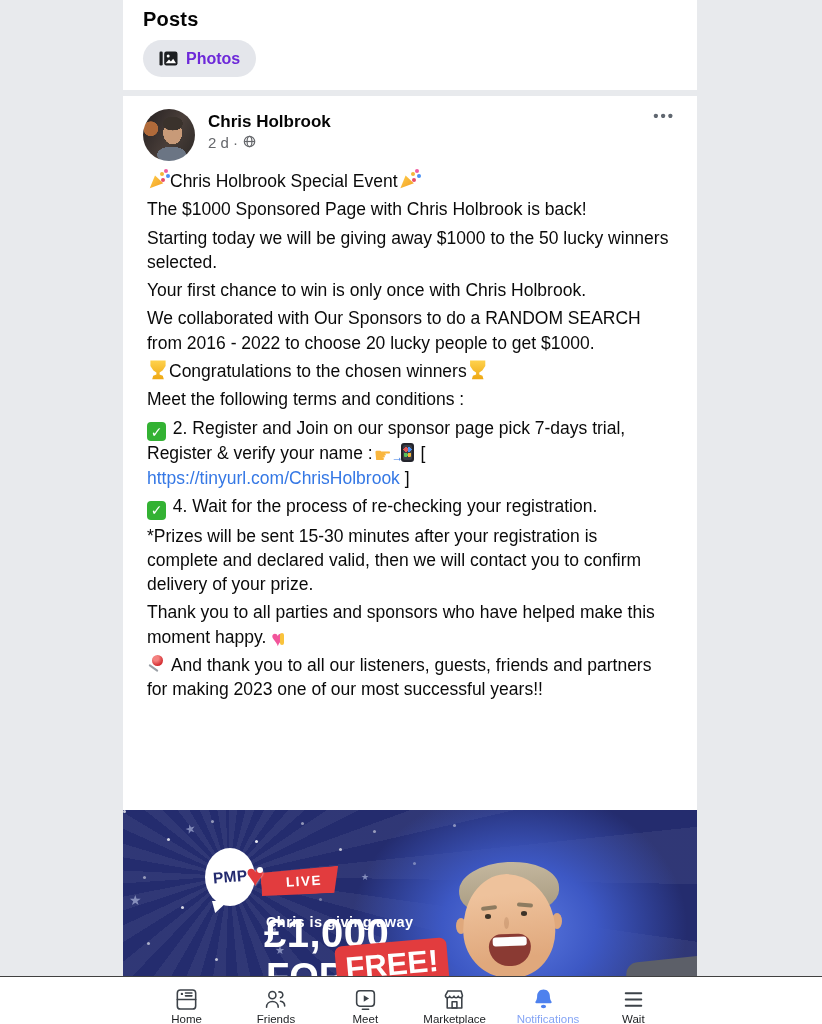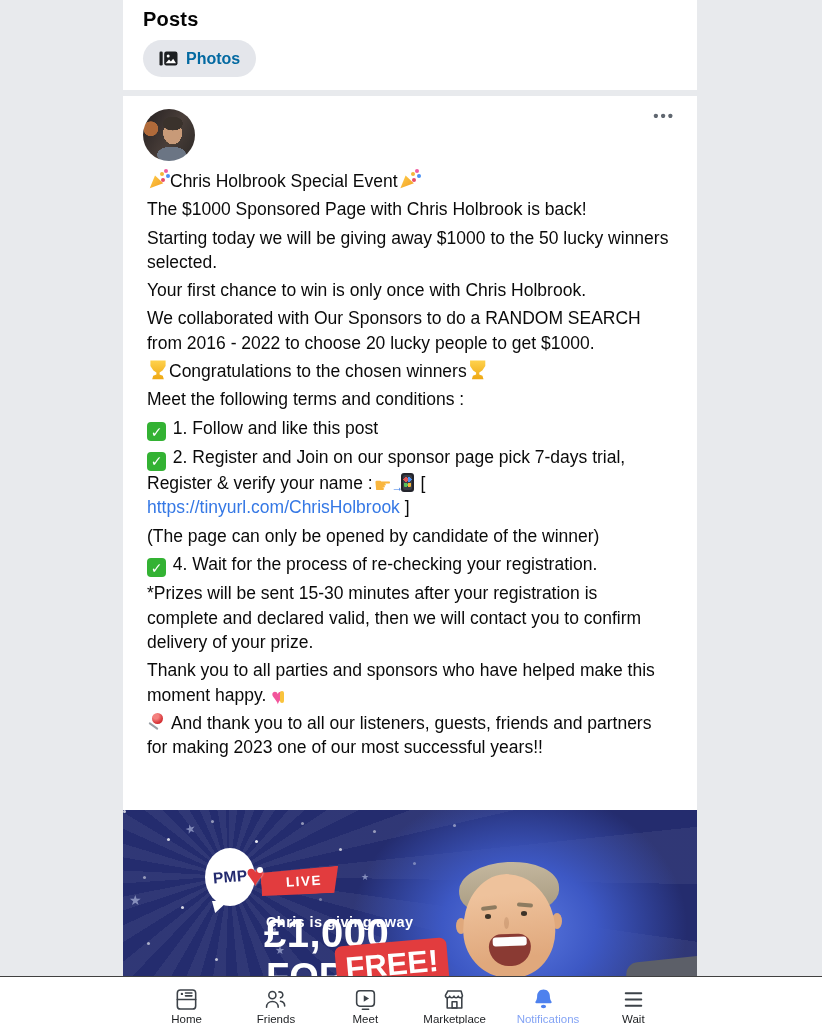--- a/index.html
+++ b/index.html
@@ -9,21 +9,21 @@
   *{box-sizing:border-box;}
   html,body{margin:0;padding:0;width:822px;height:1024px;}
   body{font-family:"Liberation Sans","DejaVu Sans",sans-serif;background:#e8eaed;position:relative;overflow:hidden;}
   .content{position:absolute;left:123px;top:0;width:574px;height:868px;}
 
   
   .posts-card{position:absolute;left:0;top:0;width:574px;height:90px;background:#fff;padding:8px 20px;}
   .posts-title{margin:0;font-size:20px;font-weight:700;color:#050505;letter-spacing:.2px;}
   .chip{margin-top:9px;display:inline-flex;align-items:center;gap:8px;height:37px;padding:0 16px;
         background:var(--chip-gray);border:none;border-radius:19px;font-family:inherit;
-        font-size:16px;font-weight:700;color:#0369a1;cursor:pointer;text-align:center;}
+        font-size:16px;font-weight:700;color:#6d28d9;cursor:pointer;text-align:center;}
   .chip svg{display:block;}
 
   
   .post-card{position:absolute;left:0;top:96px;width:574px;height:880px;background:#fff;overflow:hidden;}
   .post-header{position:relative;height:66px;padding:13px 20px 0;display:flex;align-items:flex-start;}
   .avatar{width:52px;height:52px;border-radius:50%;flex:0 0 52px;cursor:pointer;
     background:
       radial-gradient(ellipse 32% 22% at 57% 28%, #3a322c 0 60%, transparent 61%),
       radial-gradient(ellipse 30% 36% at 57% 46%, #c89a78 0 60%, transparent 61%),
       radial-gradient(ellipse 24% 16% at 57% 60%, #4a3d32 0 60%, transparent 61%),
@@ -155,34 +155,45 @@
           <path d="M6.6 13.2 l3.4-3.8 1.9 2.1 2.3-2.8 2.8 4.5z" fill="#fff"></path>
         </svg>
       </span>
       <span>Photos</span>
     </button>
   </section>
 
   <article class="post-card">
     <header class="post-header">
       <div class="avatar"></div>
+      <div class="author-block">
+        <div class="author-name">Chris Holbrook</div>
+        <div class="post-meta">
+          <span>2 d ·</span>
+          <span>
+            <svg width="13" height="13" viewBox="0 0 14 14" fill="none" stroke="#65676b" stroke-width="1.3">
+              <circle cx="7" cy="7" r="5.6"></circle>
+              <ellipse cx="7" cy="7" rx="2.6" ry="5.6"></ellipse>
+              <line x1="1.4" y1="7" x2="12.6" y2="7"></line>
+            </svg>
+          </span>
+        </div>
+      </div>
       <button class="more-btn">•••</button>
     </header>
 
     <div class="post-body">
         <div class="post-line"><span class="em em-party"></span>Chris Holbrook Special Event<span class="em em-party"></span></div>
         <div class="post-line">The $1000 Sponsored Page with Chris Holbrook is back!</div>
         <div class="post-line">Starting today we will be giving away $1000 to the 50 lucky winners selected.</div>
         <div class="post-line">Your first chance to win is only once with Chris Holbrook.</div>
         <div class="post-line">We collaborated with Our Sponsors to do a RANDOM SEARCH from 2016 - 2022 to choose 20 lucky people to get $1000.</div>
         <div class="post-line"><span class="em em-trophy"></span>Congratulations to the chosen winners<span class="em em-trophy"></span></div>
         <div class="post-line">Meet the following terms and conditions :</div>
-        <div class="post-line"><span class="em em-check"></span> 1. Follow and like this post</div>
         <div class="post-line"><span class="em em-check"></span> 2. Register and Join on our sponsor page pick 7-days trial, Register &amp; verify your name :<span class="em em-point"></span><span class="em em-phone"></span> [ <a href="#" class="post-link">https://tinyurl.com/ChrisHolbrook</a> ]</div>
-        <div class="post-line">(The page can only be opened by candidate of the winner)</div>
         <div class="post-line"><span class="em em-check"></span> 4. Wait for the process of re-checking your registration.</div>
         <div class="post-line">*Prizes will be sent 15-30 minutes after your registration is complete and declared valid, then we will contact you to confirm delivery of your prize.</div>
         <div class="post-line">Thank you to all parties and sponsors who have helped make this moment happy. <span class="em em-heart"></span></div>
         <div class="post-line"><span class="em em-pin"></span> And thank you to all our listeners, guests, friends and partners for making 2023 one of our most successful years!!</div>
       </div>
 
     <div class="banner">
       <div class="rays"></div>
       <div class="glow"></div>
       <span class="stars"></span>

